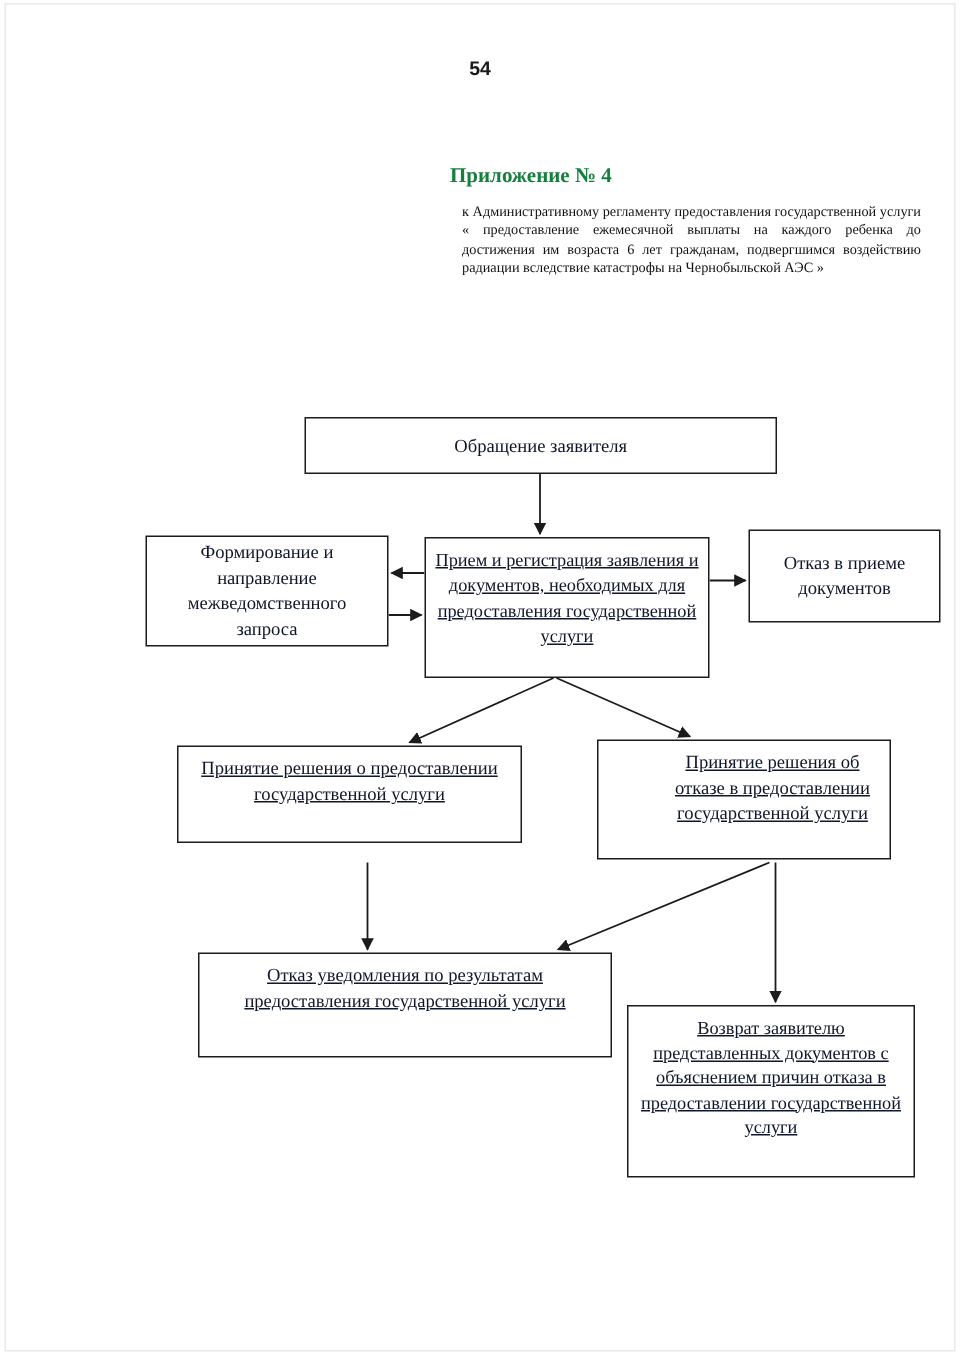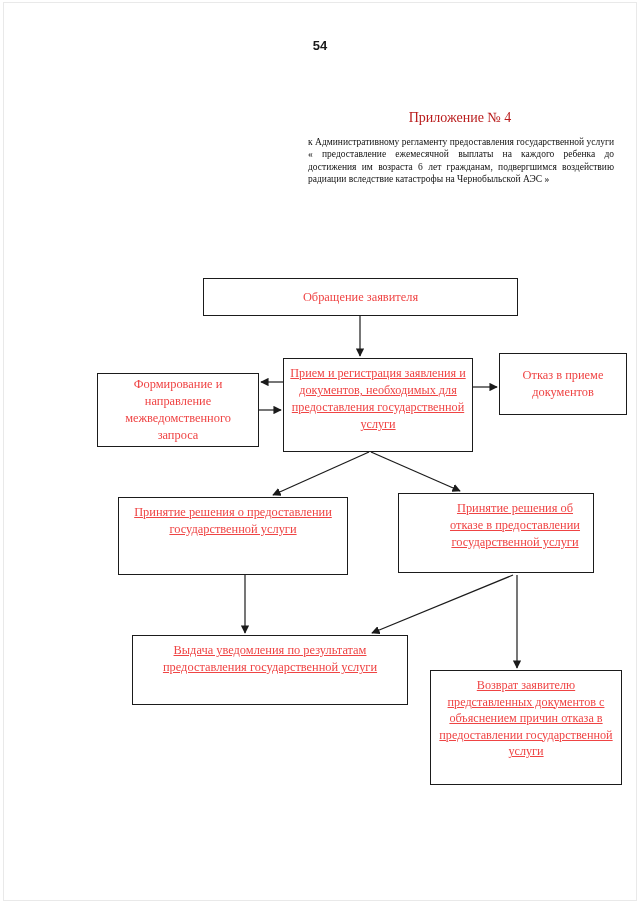--- a/index.html
+++ b/index.html
@@ -38,23 +38,24 @@
     font-family: "Liberation Sans", sans-serif;
     font-weight: bold;
     font-size: 13px;
     color: #1a1a1a;
   }
   .appendix-title {
     position: absolute;
     top: 110px;
     left: 300px;
     width: 320px;
-    text-align: center;
+    text-align: left;
     font-size: 14px;
-    color: #b91c1c;
+    color: #15803d;
+    font-weight: bold;
   }
   .appendix-body {
     position: absolute;
     top: 136px;
     left: 308px;
     width: 306px;
     font-size: 9.5px;
     line-height: 12.4px;
     text-align: justify;
     color: #111111;
@@ -80,36 +81,36 @@
     position: absolute;
     box-sizing: border-box;
     border: 1px solid #1b1b1b;
     background: #ffffff;
     display: flex;
     align-items: center;
     justify-content: center;
     text-align: center;
     font-size: 12.4px;
     line-height: 17px;
-    color: #ef4444;
+    color: #0f172a;
     padding: 2px 6px;
   }
   .node.top-pad {
     align-items: flex-start;
     padding-top: 6px;
     text-decoration: underline;
   }
   #node-request   { left: 203px; top: 278px; width: 315px; height: 38px; }
-  #node-interdept { left: 97px;  top: 373px; width: 162px; height: 74px; }
+  #node-interdept { left: 97px;  top: 357px; width: 162px; height: 74px; }
   #node-reception { left: 283px; top: 358px; width: 190px; height: 94px; font-size: 12.2px; }
   #node-refusal   { left: 499px; top: 353px; width: 128px; height: 62px; }
-  #node-decide-grant  { left: 118px; top: 497px; width: 230px; height: 78px; }
+  #node-decide-grant  { left: 118px; top: 497px; width: 230px; height: 65px; }
   #node-decide-refuse { left: 398px; top: 493px; width: 196px; height: 80px; padding-left: 44px; }
   #node-notice    { left: 132px; top: 635px; width: 276px; height: 70px; }
-  #node-return    { left: 430px; top: 670px; width: 192px; height: 115px; font-size: 12.2px; line-height: 16.5px; }
+  #node-return    { left: 418px; top: 670px; width: 192px; height: 115px; font-size: 12.2px; line-height: 16.5px; }
   .edges {
     position: absolute;
     left: 0; top: 0;
     width: 640px;
     height: 905px;
     pointer-events: none;
   }
 </style>
 </head>
 <body>
@@ -160,18 +161,18 @@
     <div class="node" id="node-interdept">Формирование и направление межведомственного запроса</div>
 
     <div class="node top-pad" id="node-reception">Прием и регистрация заявления и документов, необходимых для предоставления государственной услуги</div>
 
     <div class="node" id="node-refusal">Отказ в приеме документов</div>
 
     <div class="node top-pad" id="node-decide-grant">Принятие решения  о предоставлении государственной услуги</div>
 
     <div class="node top-pad" id="node-decide-refuse">Принятие решения   об отказе в  предоставлении государственной услуги</div>
 
-    <div class="node top-pad" id="node-notice">Выдача уведомления по результатам предоставления государственной услуги</div>
+    <div class="node top-pad" id="node-notice">Отказ уведомления по результатам предоставления государственной услуги</div>
 
     <div class="node top-pad" id="node-return">Возврат заявителю представленных документов с объяснением причин отказа в  предоставлении государственной услуги</div>
 
   </div>
 </div>
 
 </body></html>

